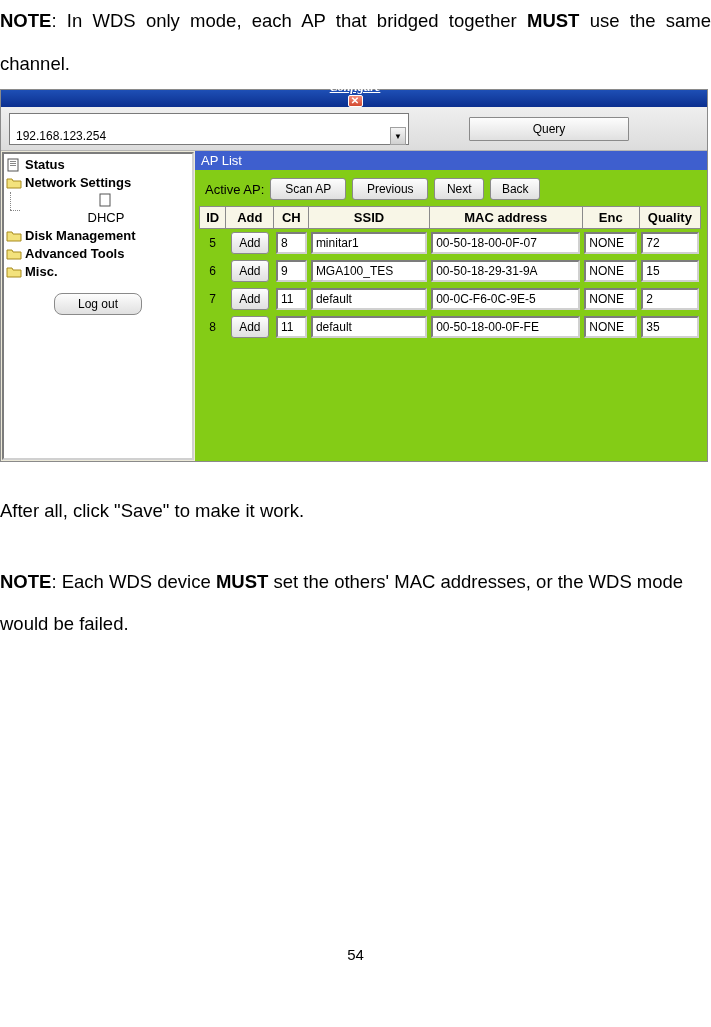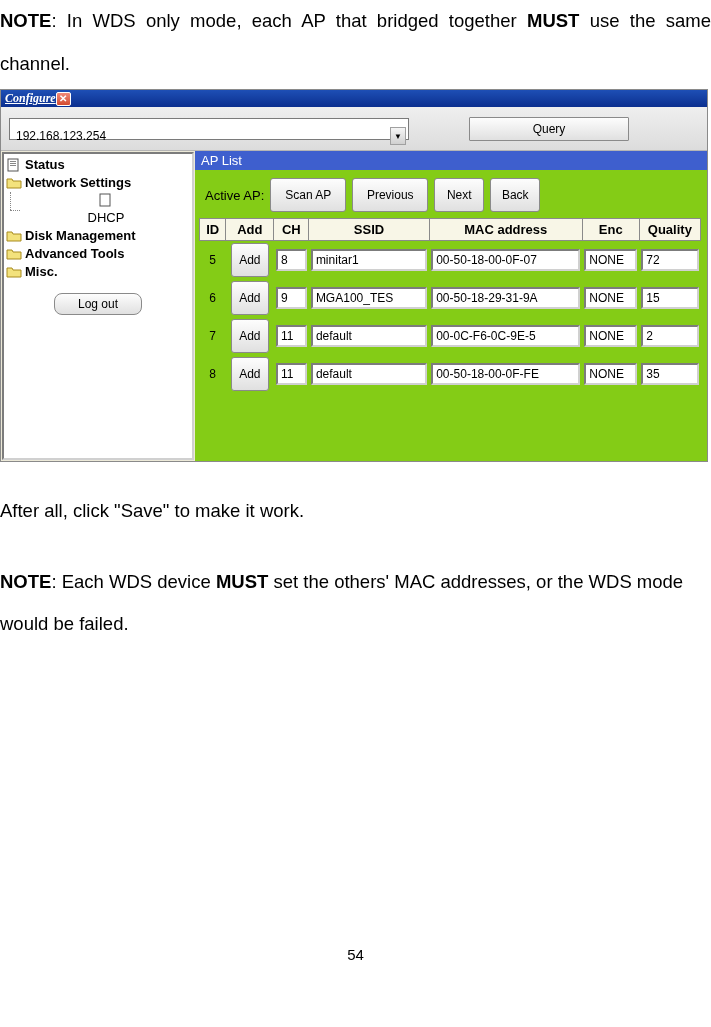--- a/index.html
+++ b/index.html
@@ -30,22 +30,23 @@
     border: 1px solid #8a8a8a;
     background: #ece9d8;
     position: relative;
     margin-top: 4px;
   }
   .titlebar {
     height: 17px;
     background: linear-gradient(to bottom, #1e4fb5 0%, #0b2f8f 100%);
     display: flex;
     align-items: center;
-    justify-content: flex-start;
+    justify-content: flex-end;
     padding: 0 2px 0 4px;
+    flex-direction: column;
   }
   .titlebar-title {
     color: #fff;
     font-size: 12px;
     font-style: italic;
     font-weight: bold;
     font-family: "Times New Roman", serif;
     text-decoration: underline;
   }
   .close-btn {
@@ -67,21 +68,21 @@
     height: 44px;
     background: linear-gradient(to bottom, #efefef, #dcdcdc);
     border-bottom: 1px solid #b5b5b5;
     display: flex;
     align-items: center;
     padding: 0 8px;
     gap: 12px;
   }
   .addr-select {
     width: 400px;
-    height: 22px;
+    height: 32px;
     border: 1px solid #7a7a7a;
     background: #fff;
     display: flex;
     align-items: center;
     justify-content: space-between;
     padding: 15px 2px 0 6px;
     font-size: 12px;
   }
   .addr-drop {
     width: 16px;
@@ -192,21 +193,21 @@
   }
   .small-btn {
     height: 22px;
     background: linear-gradient(to bottom, #fdfdfd, #e0e0e0);
     border: 1px solid #8a8a8a;
     border-radius: 3px;
     display: inline-flex;
     align-items: center;
     justify-content: center;
     font-size: 12px;
-    padding: 16px 8px;
+    padding: 4px 8px;
   }
   .table-wrap {
     padding: 0 6px 0 4px;
   }
   table.ap-table {
     width: 100%;
     border-collapse: collapse;
     font-size: 12px;
   }
   table.ap-table th {

